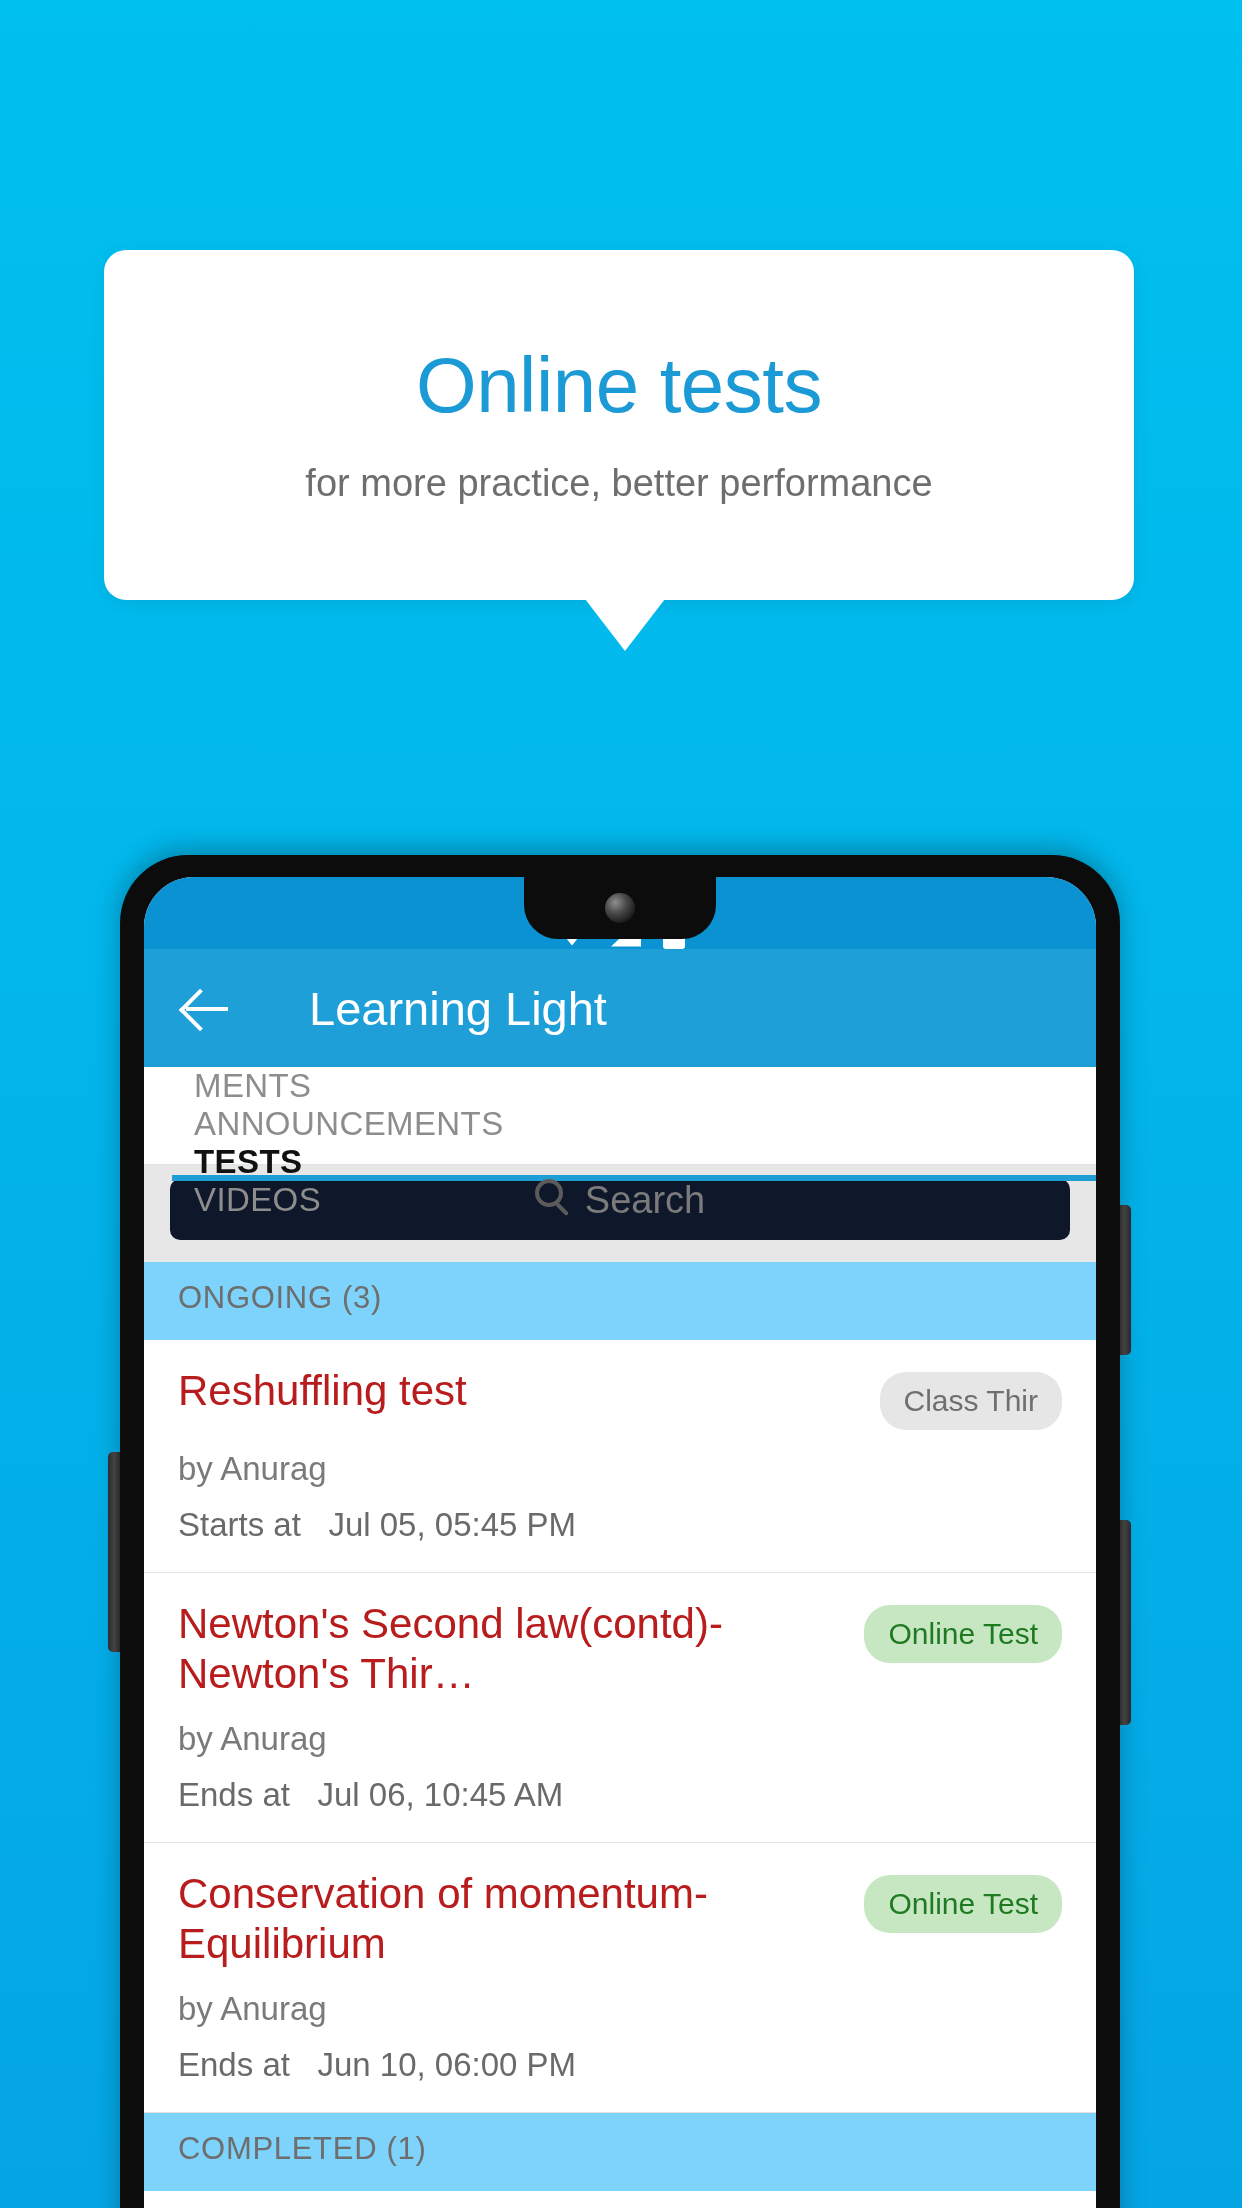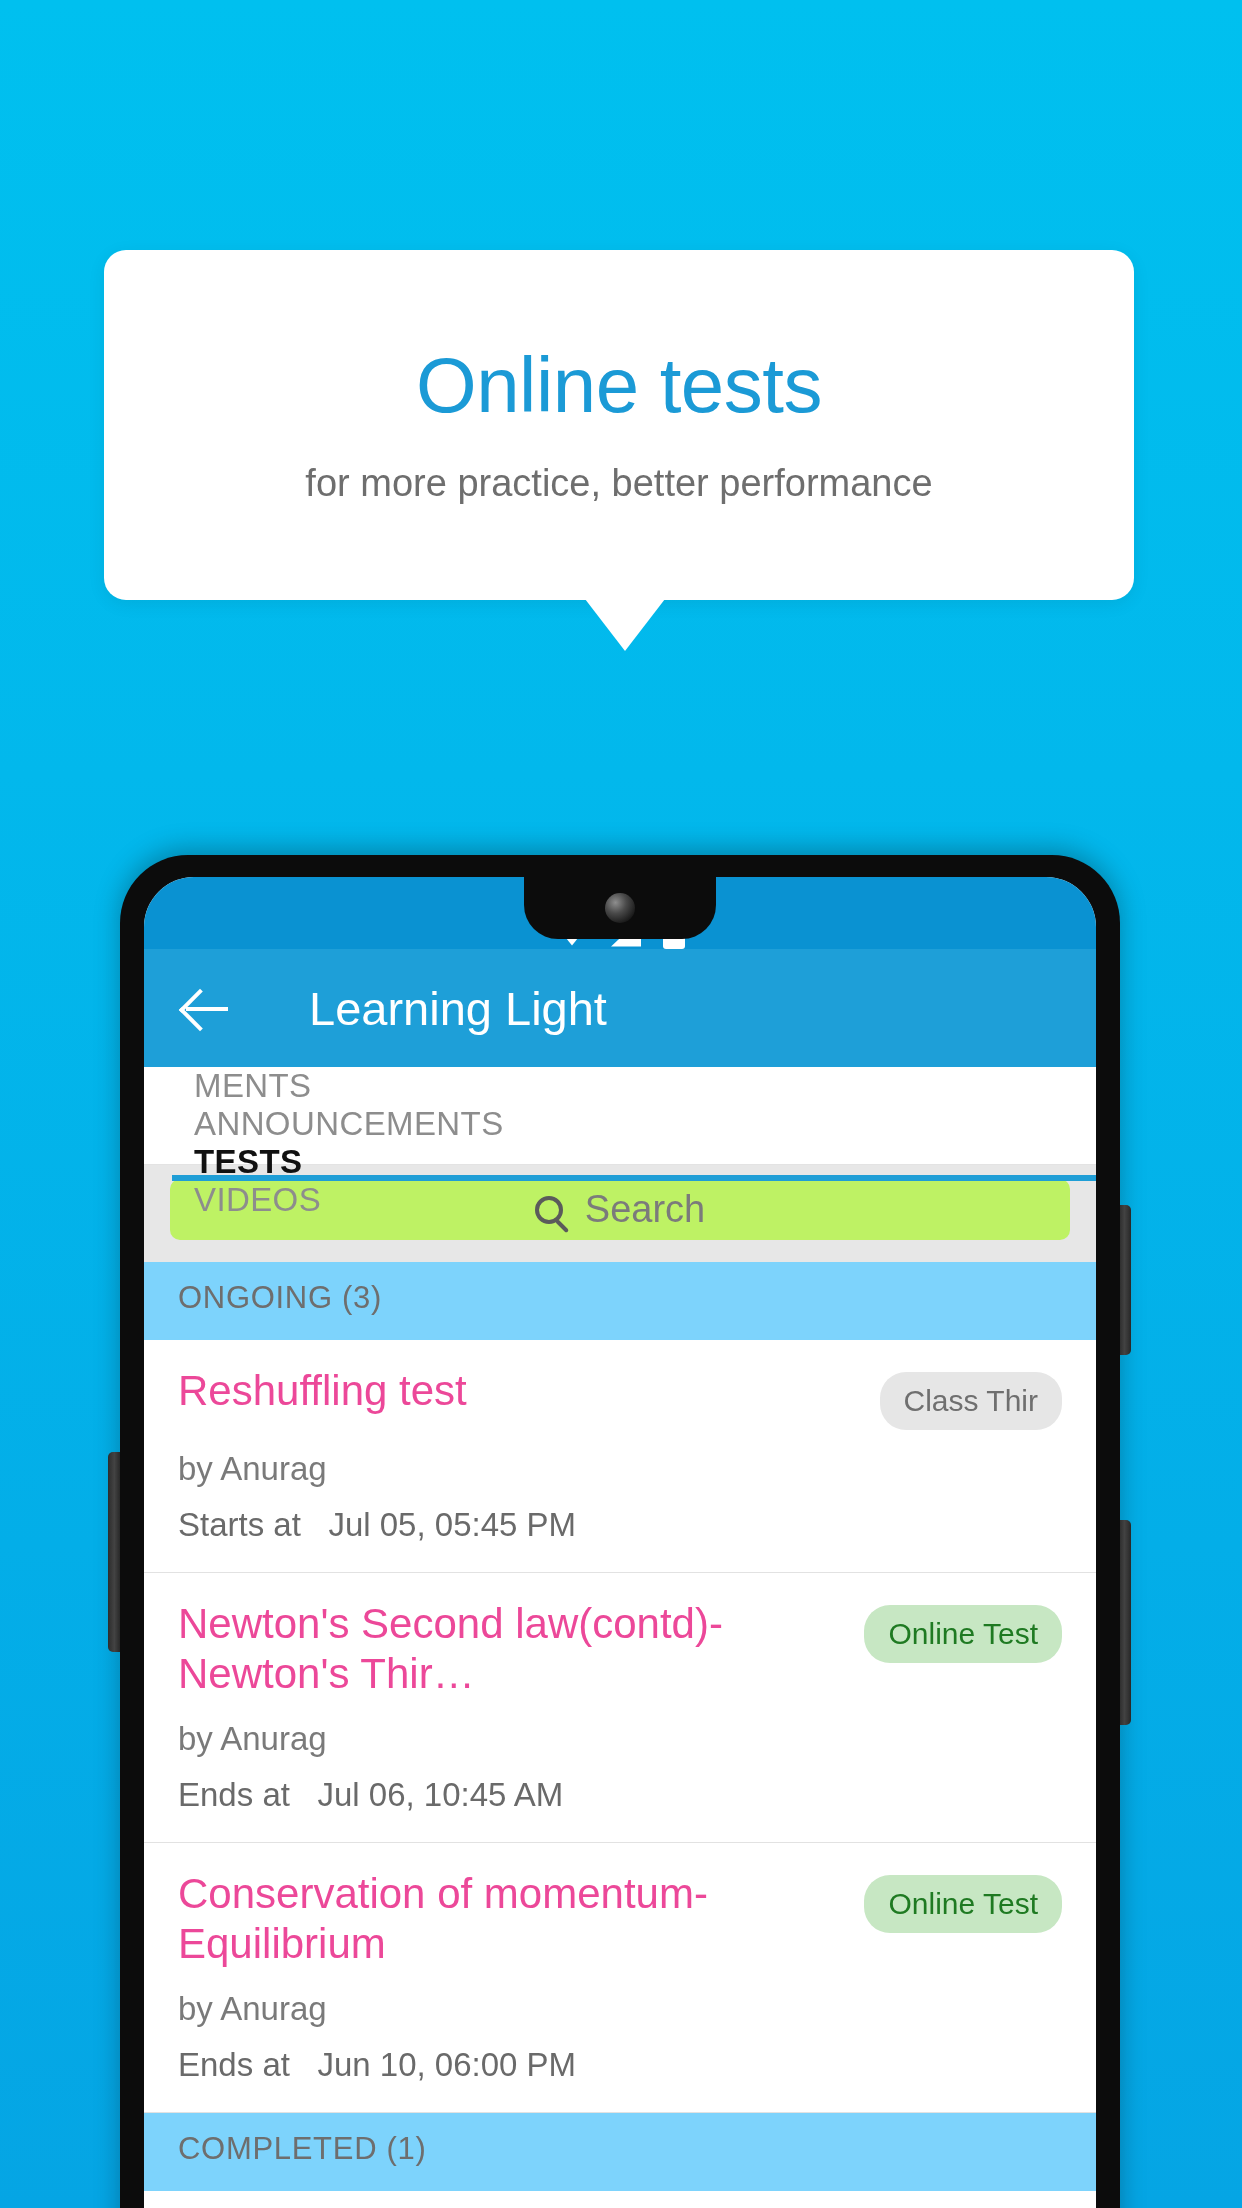--- a/index.html
+++ b/index.html
@@ -180,23 +180,23 @@
     left:0; right:0; bottom:0;
     height:6px; background:#1f9ed6;
   }
 
   
   .content { background:#e7e7e7; }
 
   .search-wrap { padding:14px 26px 22px 26px; }
   .search-box {
     height:61px;
-    background:#bef264;
+    background:#0f172a;
     border-radius:10px;
-    display:flex; align-items:center; justify-content:center;
+    display:flex; justify-content:center;
     gap:22px;
   }
   .icon-search {
     width:28px; height:28px;
     border:4px solid #5b5b5b;
     border-radius:50%;
     position:relative;
   }
   .icon-search::after {
     content:""; position:absolute;
@@ -219,21 +219,21 @@
   .test-list { background:#ffffff; }
   .test-item {
     padding:26px 34px 28px 34px;
     border-bottom:1px solid #e2e2e2;
     position:relative;
   }
   .test-row { display:flex; align-items:flex-start; gap:18px; }
   .test-title {
     flex:1;
     font-size:42px;
-    color:#ec4899;
+    color:#b91c1c;
     line-height:1.2;
     font-weight:400;
   }
   .badge {
     flex:0 0 auto;
     margin-top:6px;
     padding:12px 24px;
     border-radius:26px;
     font-size:30px;
     white-space:nowrap;

